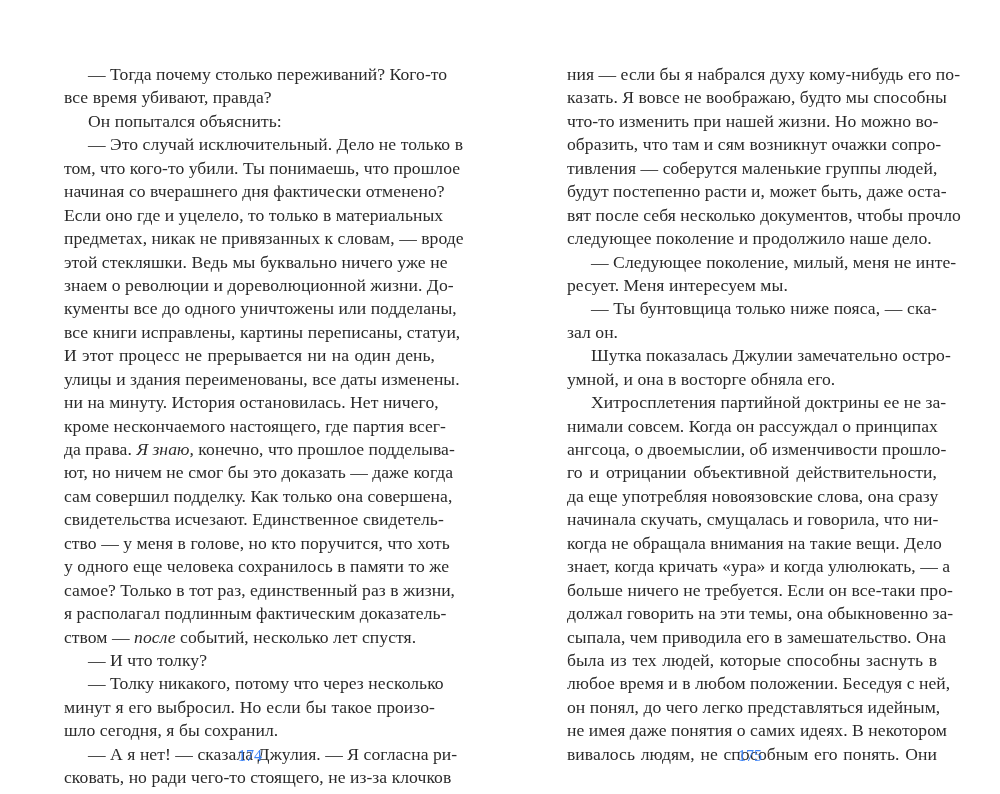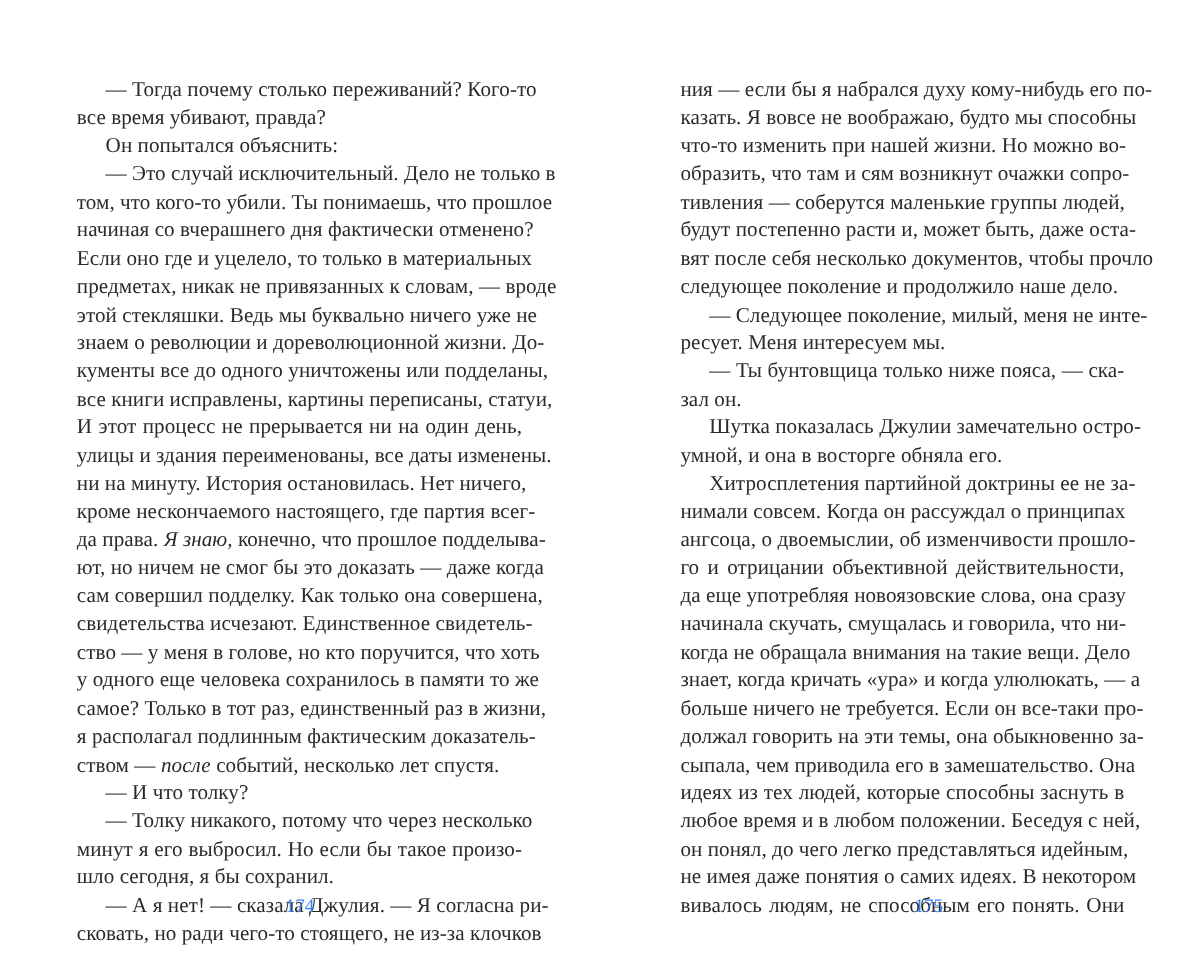--- a/index.html
+++ b/index.html
@@ -12,21 +12,20 @@
       height: 794px;
       position: relative;
       overflow: hidden;
       font-family: "Liberation Serif", "DejaVu Serif", serif;
       color: #2a2a2a;
     }
     .page {
       position: absolute;
       top: 0;
       height: 779px;
-      padding-left: 16px;
     }
     .page-left { left: 0; width: 500px; }
     .page-right { left: 500px; width: 500px; }
     .text-block {
       position: absolute;
       top: 63px;
       font-size: 17.6px;
       line-height: 23.45px;
     }
     .page-left .text-block { left: 64px; width: 371px; }
@@ -116,21 +115,21 @@
       <div class="line">нимали совсем. Когда он рассуждал о принципах</div>
       <div class="line">ангсоца, о двоемыслии, об изменчивости прошло-</div>
       <div class="line">го и отрицании объективной действительности,</div>
       <div class="line">да еще употребляя новоязовские слова, она сразу</div>
       <div class="line">начинала скучать, смущалась и говорила, что ни-</div>
       <div class="line">когда не обращала внимания на такие вещи. Дело</div>
       <div class="line">знает, когда кричать «ура» и когда улюлюкать, — а</div>
       <div class="line">больше ничего не требуется. Если он все-таки про-</div>
       <div class="line">должал говорить на эти темы, она обыкновенно за-</div>
       <div class="line">сыпала, чем приводила его в замешательство. Она</div>
-      <div class="line">идеях из тех людей, которые способны заснуть в</div>
+      <div class="line">была из тех людей, которые способны заснуть в</div>
       <div class="line">любое время и в любом положении. Беседуя с ней,</div>
       <div class="line">он понял, до чего легко представляться идейным,</div>
       <div class="line">не имея даже понятия о самих идеях. В некотором</div>
       <div class="line">вивалось людям, не способным его понять. Они</div>
     </div>
   <div class="folio">
     <span>175</span>
   </div>
 </div>
 

